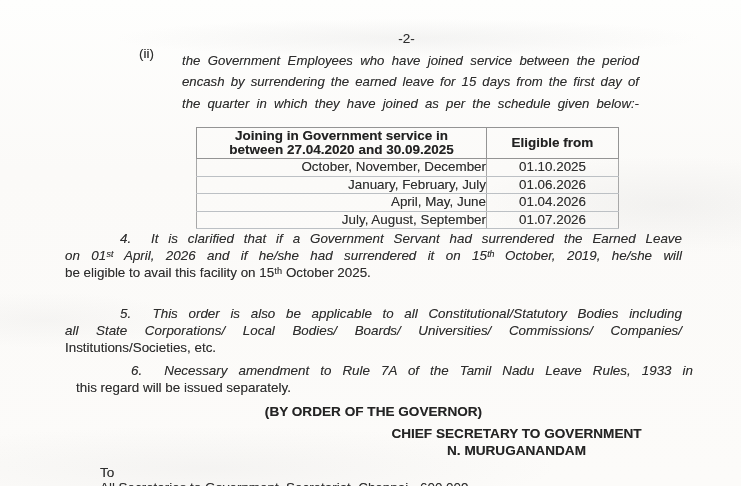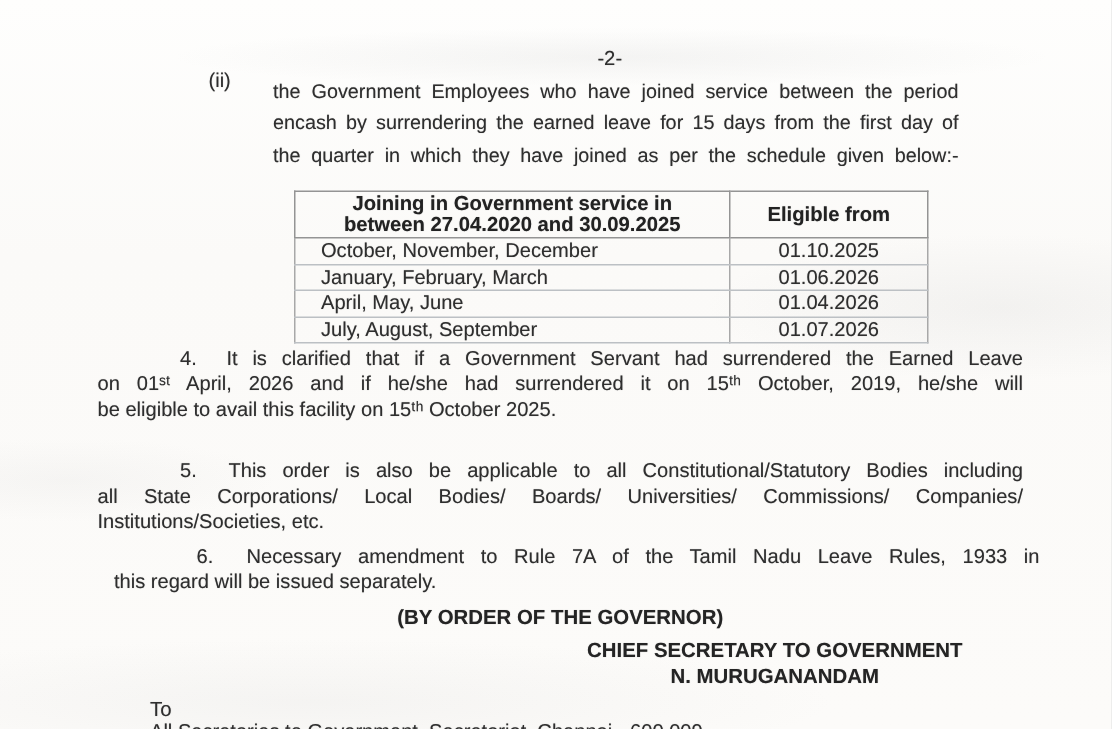--- a/index.html
+++ b/index.html
@@ -24,21 +24,21 @@
     position: absolute; top: 31px; left: 0; width: 100%;
     padding-left: 72px; box-sizing: border-box;
     text-align: center; font-size: 13.5px;
   }
 
   .clause-label { position: absolute; top: 46px; left: 139px; font-size: 13.4px; }
   .clause-text {
     position: absolute; top: 50px; left: 182px; width: 457px;
     font-size: 13.2px; line-height: 21.4px;
   }
-  .jline { text-align: justify; text-align-last: justify; }
+  .jline { text-align: justify; text-align-last: justify; font-style: italic; }
   .lline { text-align: left; }
   .indent { padding-left: 55px; box-sizing: border-box; }
 
   table.schedule {
     position: absolute; top: 127px; left: 196px;
     border-collapse: collapse; table-layout: fixed;
     width: 422px; font-size: 13.4px;
     border: 1px solid #949494;
   }
   table.schedule col.c1 { width: 290px; }
@@ -48,21 +48,21 @@
     vertical-align: middle;
     padding: 1px 0 2px 0; line-height: 13.5px;
     border: 1px solid #949494;
   }
   table.schedule td {
     height: 16px; padding: 0; line-height: 16.5px;
     border-left: 1px solid #a8a8a8; border-right: 1px solid #a8a8a8;
     border-top: 1px solid #bcc0c4; border-bottom: 1px solid #bcc0c4;
     white-space: nowrap; overflow: hidden;
   }
-  table.schedule td.months { padding-left: 17px; text-align: left; }
+  table.schedule td.months { padding-left: 17px; text-align: right; }
   table.schedule td.date { text-align: center; }
 
   .para {
     position: absolute; left: 65px; width: 617px;
     font-size: 13.4px; line-height: 17.2px;
   }
   .para-4 { top: 230px; }
   .para-5 { top: 305px; }
   .para-6 { top: 362px; margin-left: 11px; }
 
@@ -110,21 +110,21 @@
           <span class="scan">Eligible from</span>
         </th>
       </tr>
     </thead>
     <tbody>
       <tr>
         <td class="months scan">October, November, December</td>
         <td class="date scan">01.10.2025</td>
       </tr>
       <tr>
-        <td class="months scan">January, February, March</td>
+        <td class="months scan">January, February, July</td>
         <td class="date scan">01.06.2026</td>
       </tr>
       <tr>
         <td class="months scan">April, May, June</td>
         <td class="date scan">01.04.2026</td>
       </tr>
       <tr>
         <td class="months scan">July, August, September</td>
         <td class="date scan">01.07.2026</td>
       </tr>

